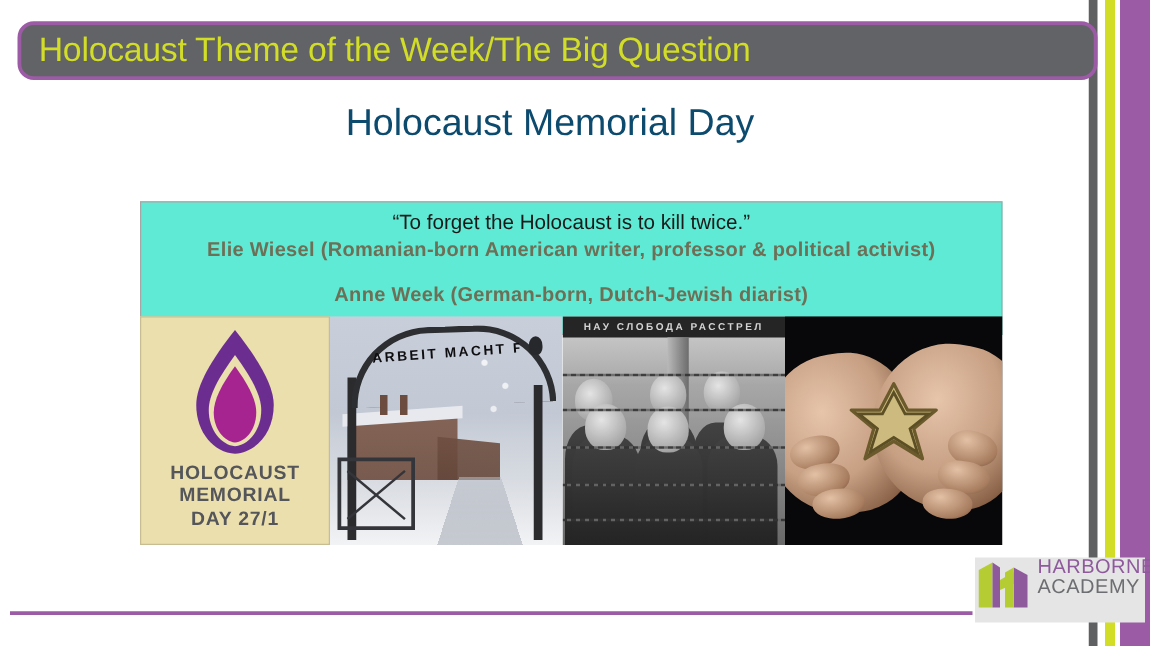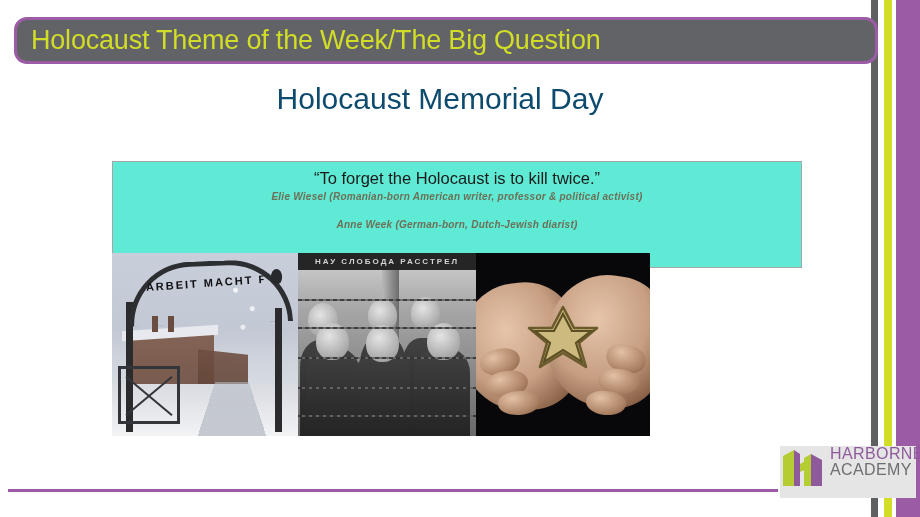--- a/index.html
+++ b/index.html
@@ -75,28 +75,27 @@
     margin-top: 23px;
   }
   .quote-line {
     font-size: 16.5px;
     color: #1a1a1a;
     line-height: 1.28;
     padding: 0 10px;
     white-space: nowrap;
   }
   .quote-attr {
-    font-size: 10px;
+    font-size: 16px;
     font-weight: bold;
     color: #6e6f57;
     line-height: 1.35;
     letter-spacing: 0.25px;
     margin-top: 1px;
     white-space: nowrap;
-    font-style: italic;
   }
   .quote-gap { height: 13px; }
 
   
   .image-strip {
     position: absolute;
     left: 112px;
     top: 253px;
     width: 690px;
     height: 183px;
@@ -343,20 +342,36 @@
 
 <div class="quote-box">
   <div class="quote-line">“To forget the Holocaust is to kill twice.”</div>
   <div class="quote-attr">Elie Wiesel (Romanian-born  American writer, professor &amp; political activist)</div>
   <div class="quote-gap"></div>
   <div class="quote-attr">Anne Week (German-born,  Dutch-Jewish diarist)</div>
 </div>
 
 <div class="image-strip">
 
+  <div class="photo photo-1">
+    <div class="hmd">
+      <div class="hmd-flame">
+        <svg viewBox="0 0 78 103" width="78" height="103" aria-hidden="true">
+          <path d="M39 2 C 58 26, 70 46, 70 62 C 70 84, 56 100, 39 101 C 22 100, 8 84, 8 62 C 8 46, 20 26, 39 2 Z" fill="#6b2d8f"></path>
+          <path d="M39 22 C 52 40, 60 54, 60 66 C 60 82, 50 94, 39 95 C 28 94, 18 82, 18 66 C 18 54, 26 40, 39 22 Z" fill="#ecdfae"></path>
+          <path d="M39 31 C 50 46, 56 58, 56 68 C 56 81, 48 91, 39 92 C 30 91, 22 81, 22 68 C 22 58, 28 46, 39 31 Z" fill="#a6248f"></path>
+        </svg>
+      </div>
+      <div class="hmd-text-wrap">
+        <div>HOLOCAUST</div>
+        <div>MEMORIAL</div>
+        <div>DAY 27/1</div>
+      </div>
+    </div>
+  </div>
 
   <div class="photo photo-2">
     <div class="gate">
       <div class="gate-tree"></div>
       <div class="gate-building"></div>
       <div class="gate-building2"></div>
       <div class="gate-roof"></div>
       <div class="gate-chimney" style="left:40px;"></div>
       <div class="gate-chimney" style="left:56px;"></div>
       <div class="gate-snowground"></div>

